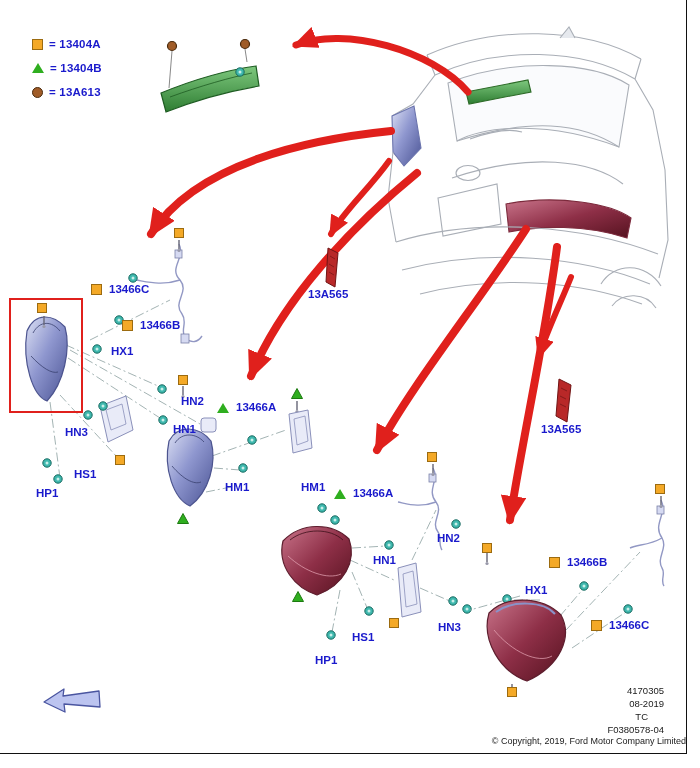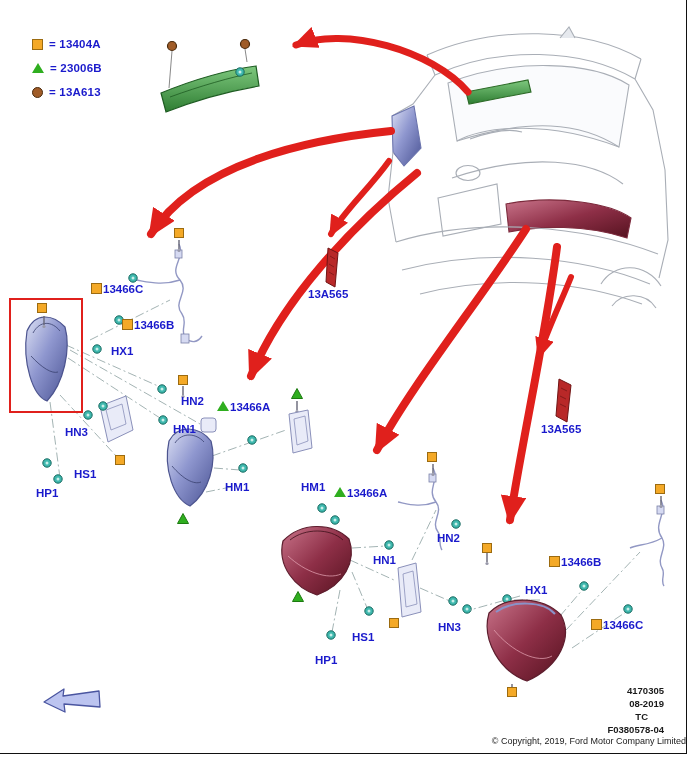--- a/index.html
+++ b/index.html
@@ -10,31 +10,31 @@
   .frame-right{position:absolute;left:686px;top:0;width:1px;height:754px;background:#111;}
   .frame-bottom{position:absolute;left:0;top:753px;width:687px;height:1px;background:#111;}
   svg.canvas{position:absolute;left:0;top:0;pointer-events:none;}
   
   .legend{position:absolute;left:32px;top:32px;}
   .legend-row{display:flex;align-items:center;gap:6px;height:24px;}
   .legend-text{font-size:11.5px;font-weight:bold;letter-spacing:.2px;}
   
   .callout-layer{position:absolute;left:0;top:0;width:100%;height:100%;}
   .callout{
-    position:absolute;display:flex;align-items:flex-start;gap:1px;
+    position:absolute;display:flex;align-items:flex-end;gap:7px;
     font-size:11.5px;font-weight:bold;white-space:nowrap;cursor:pointer;
   }
   .marker{display:inline-block;flex:0 0 auto;}
   .marker.square{width:9px;height:9px;border:1px solid #9c6b10;}
   .marker.circle{width:9px;height:9px;border:1px solid #4a2a0c;border-radius:50%;}
   .marker.triangle{width:0;height:0;border-left:6px solid transparent;border-right:6px solid transparent;border-bottom:10px solid #2FAE1F;}
   
   .doc-block{
     position:absolute;right:36px;top:684px;width:90px;text-align:right;
-    font-size:9.5px;line-height:13px;color:#1a1a1a;font-weight:bold;
+    font-size:9.5px;line-height:13px;color:#1a1a1a;
   }
   .doc-block .tc{padding-right:16px;}
   .copyright{
     position:absolute;left:0;right:14px;top:736px;text-align:right;
     font-size:9px;color:#1a1a1a;
   }
 </style>
 </head>
 <body>
 
@@ -254,21 +254,21 @@
     </g>
   </svg>
 
   <div class="legend">
       <div class="legend-row">
         <span class="marker square" style="background: rgb(244, 169, 39);"></span>
         <span class="legend-text" style="color: rgb(26, 26, 204);">= 13404A</span>
       </div>
       <div class="legend-row">
         <span class="marker triangle" style="border-bottom-color: rgb(47, 174, 31);"></span>
-        <span class="legend-text" style="color: rgb(26, 26, 204);">= 23006B</span>
+        <span class="legend-text" style="color: rgb(26, 26, 204);">= 13404B</span>
       </div>
       <div class="legend-row">
         <span class="marker circle" style="background: rgb(160, 92, 40);"></span>
         <span class="legend-text" style="color: rgb(26, 26, 204);">= 13A613</span>
       </div>
     </div>
 
   <div class="callout-layer">
       <div class="callout" style="left: 91px; top: 283px; color: rgb(26, 26, 204);">
         <span class="marker square" style="background: rgb(244, 169, 39);"></span>

